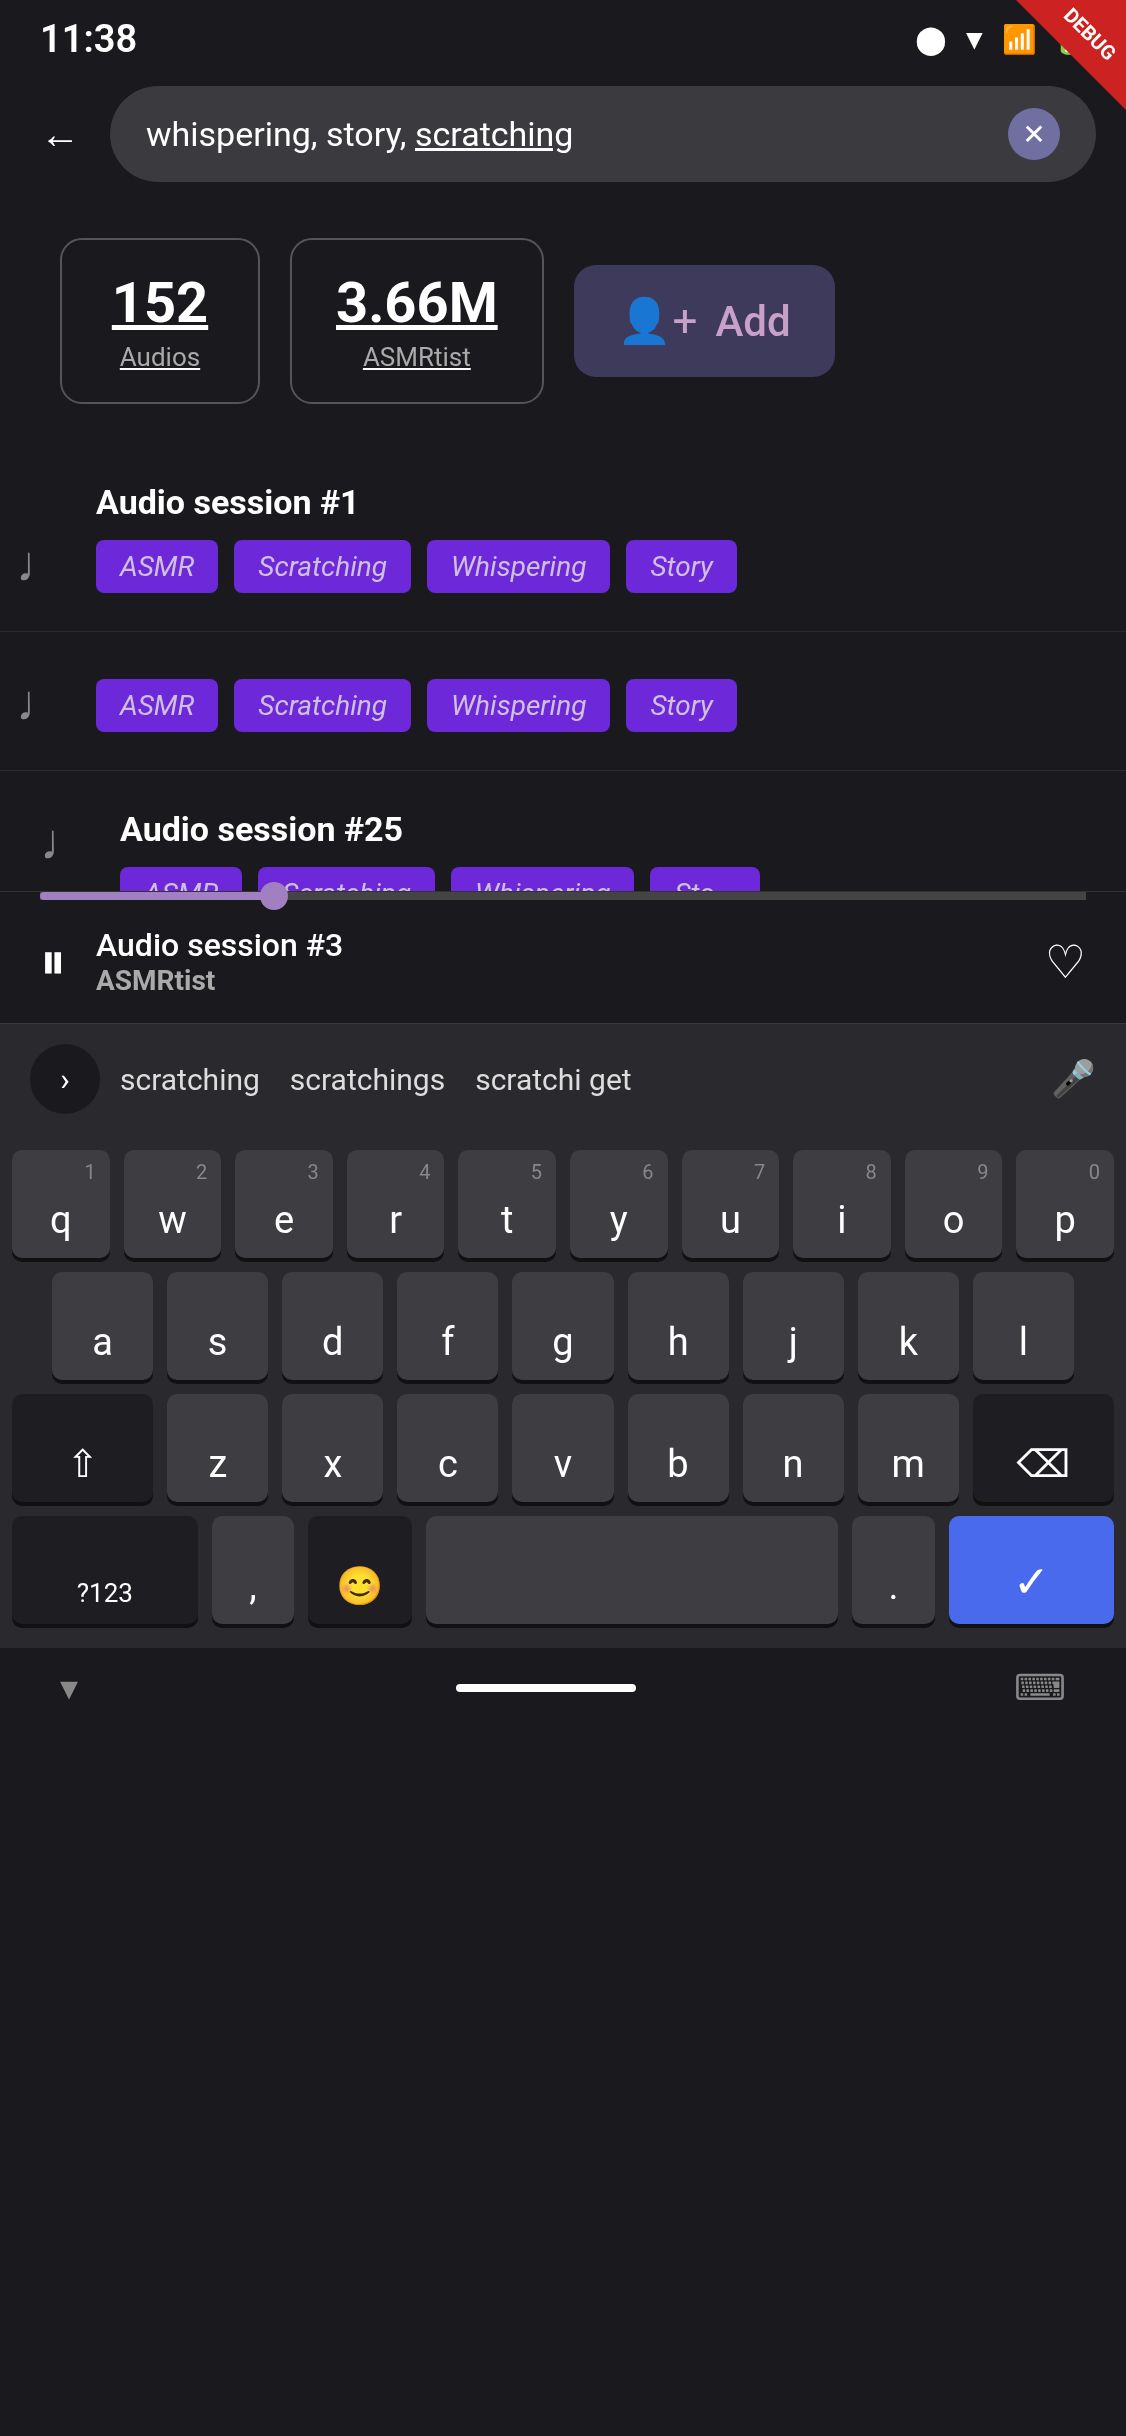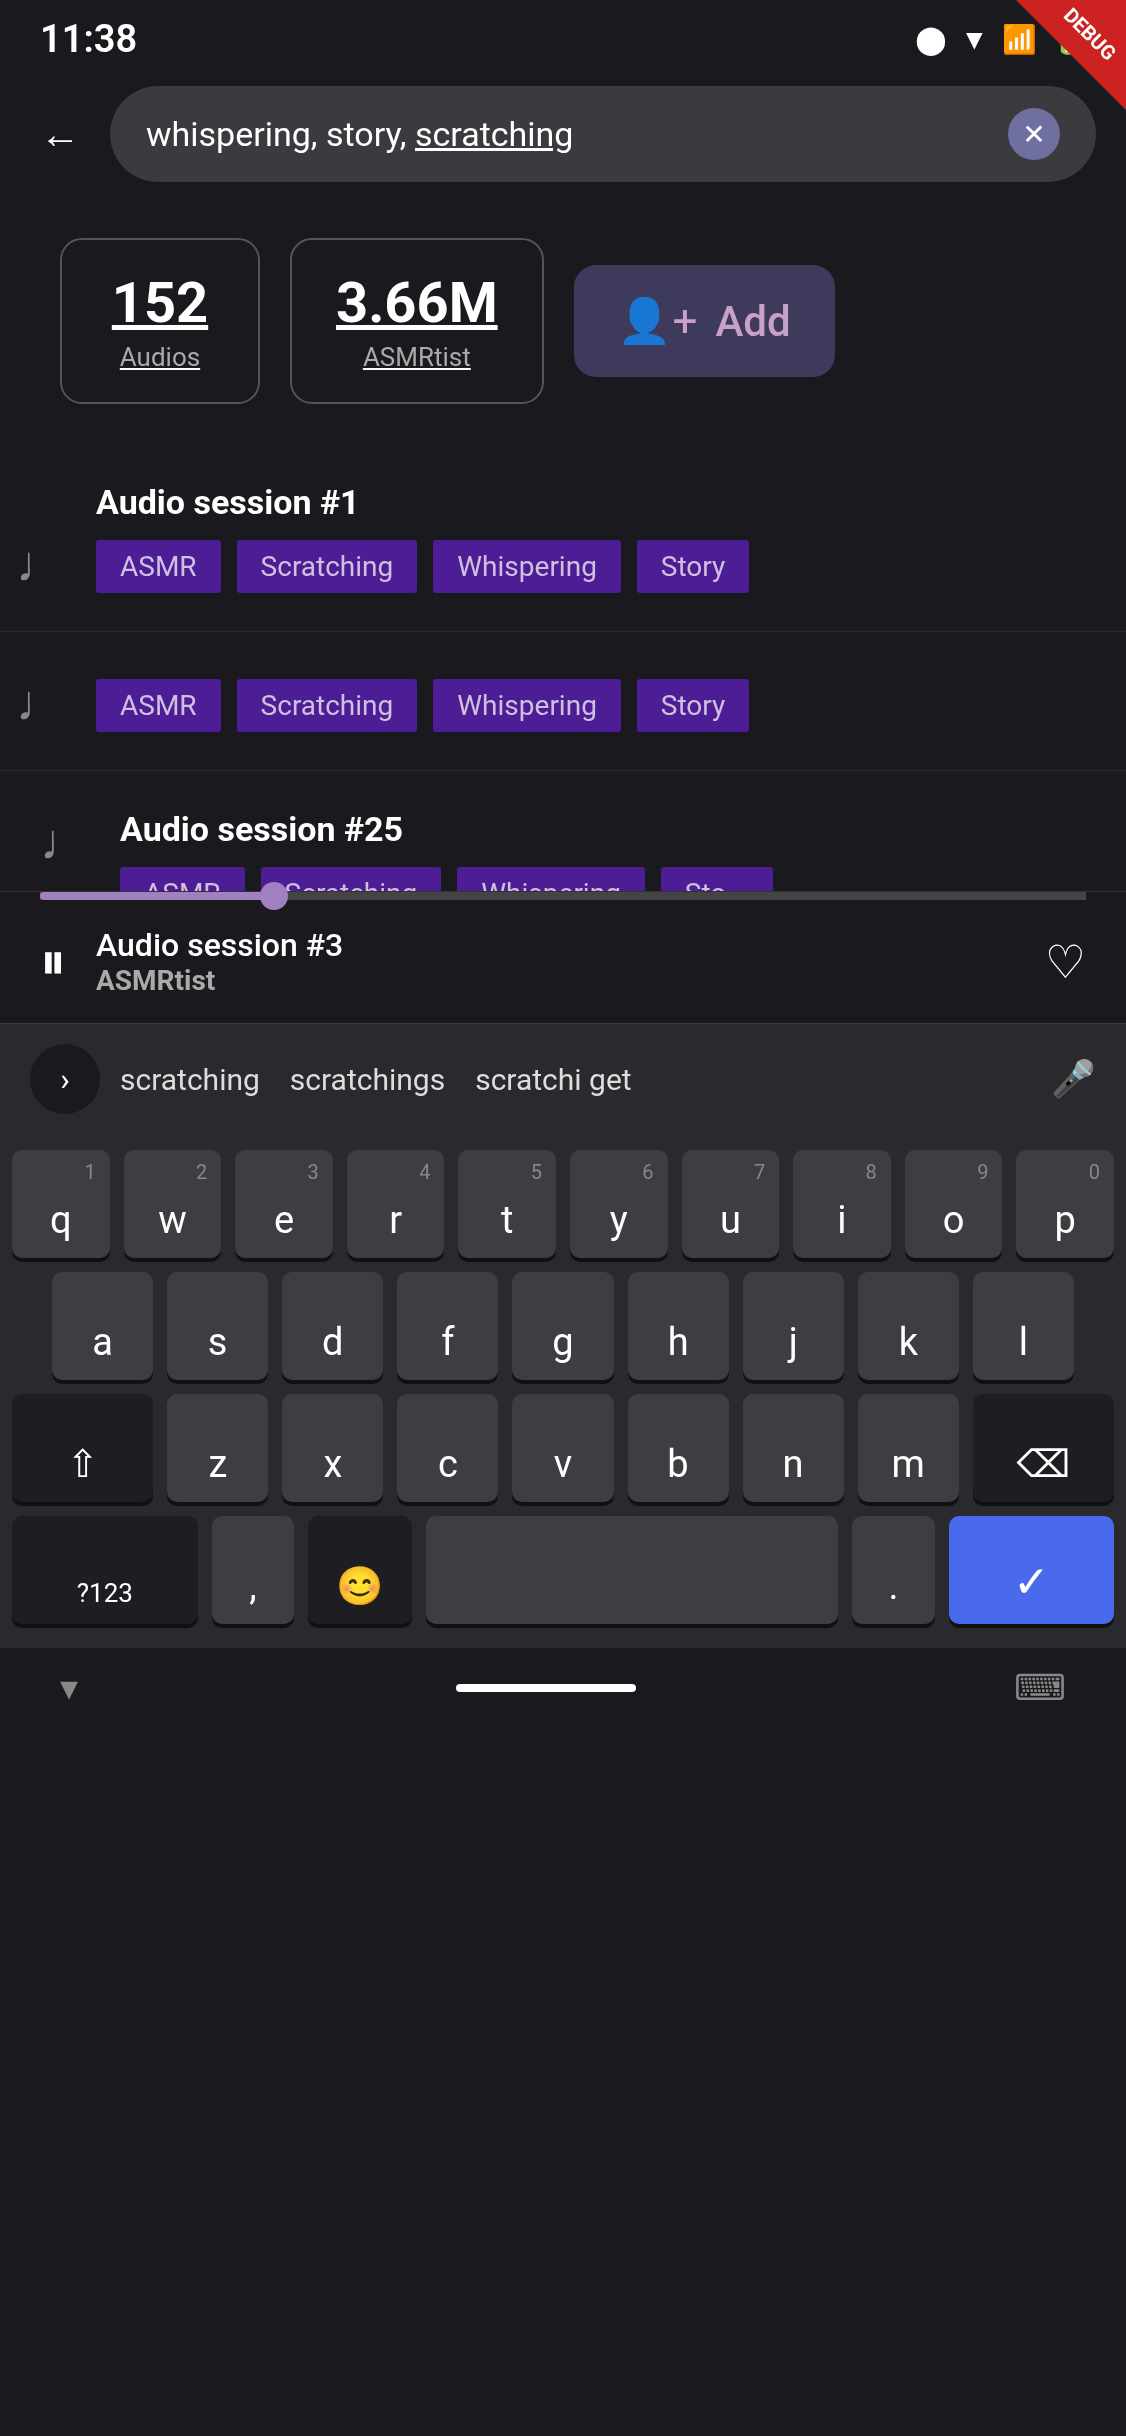--- a/index.html
+++ b/index.html
@@ -159,25 +159,26 @@
       font-weight: bold;
       color: #fff;
       margin-bottom: 18px;
     }
     .tags-row {
       display: flex;
       gap: 16px;
       flex-wrap: wrap;
     }
     .tag {
-      background: #4c1d95;
-      border-radius: 3px;
+      background: #6d28d9;
+      border-radius: 8px;
       padding: 10px 24px;
       font-size: 28px;
       color: #d0c0e0;
+      font-style: italic;
     }
 
     
     .session-item-partial {
       display: flex;
       align-items: flex-start;
       padding: 38px 40px 0;
       gap: 30px;
       overflow: hidden;
       height: 120px;

